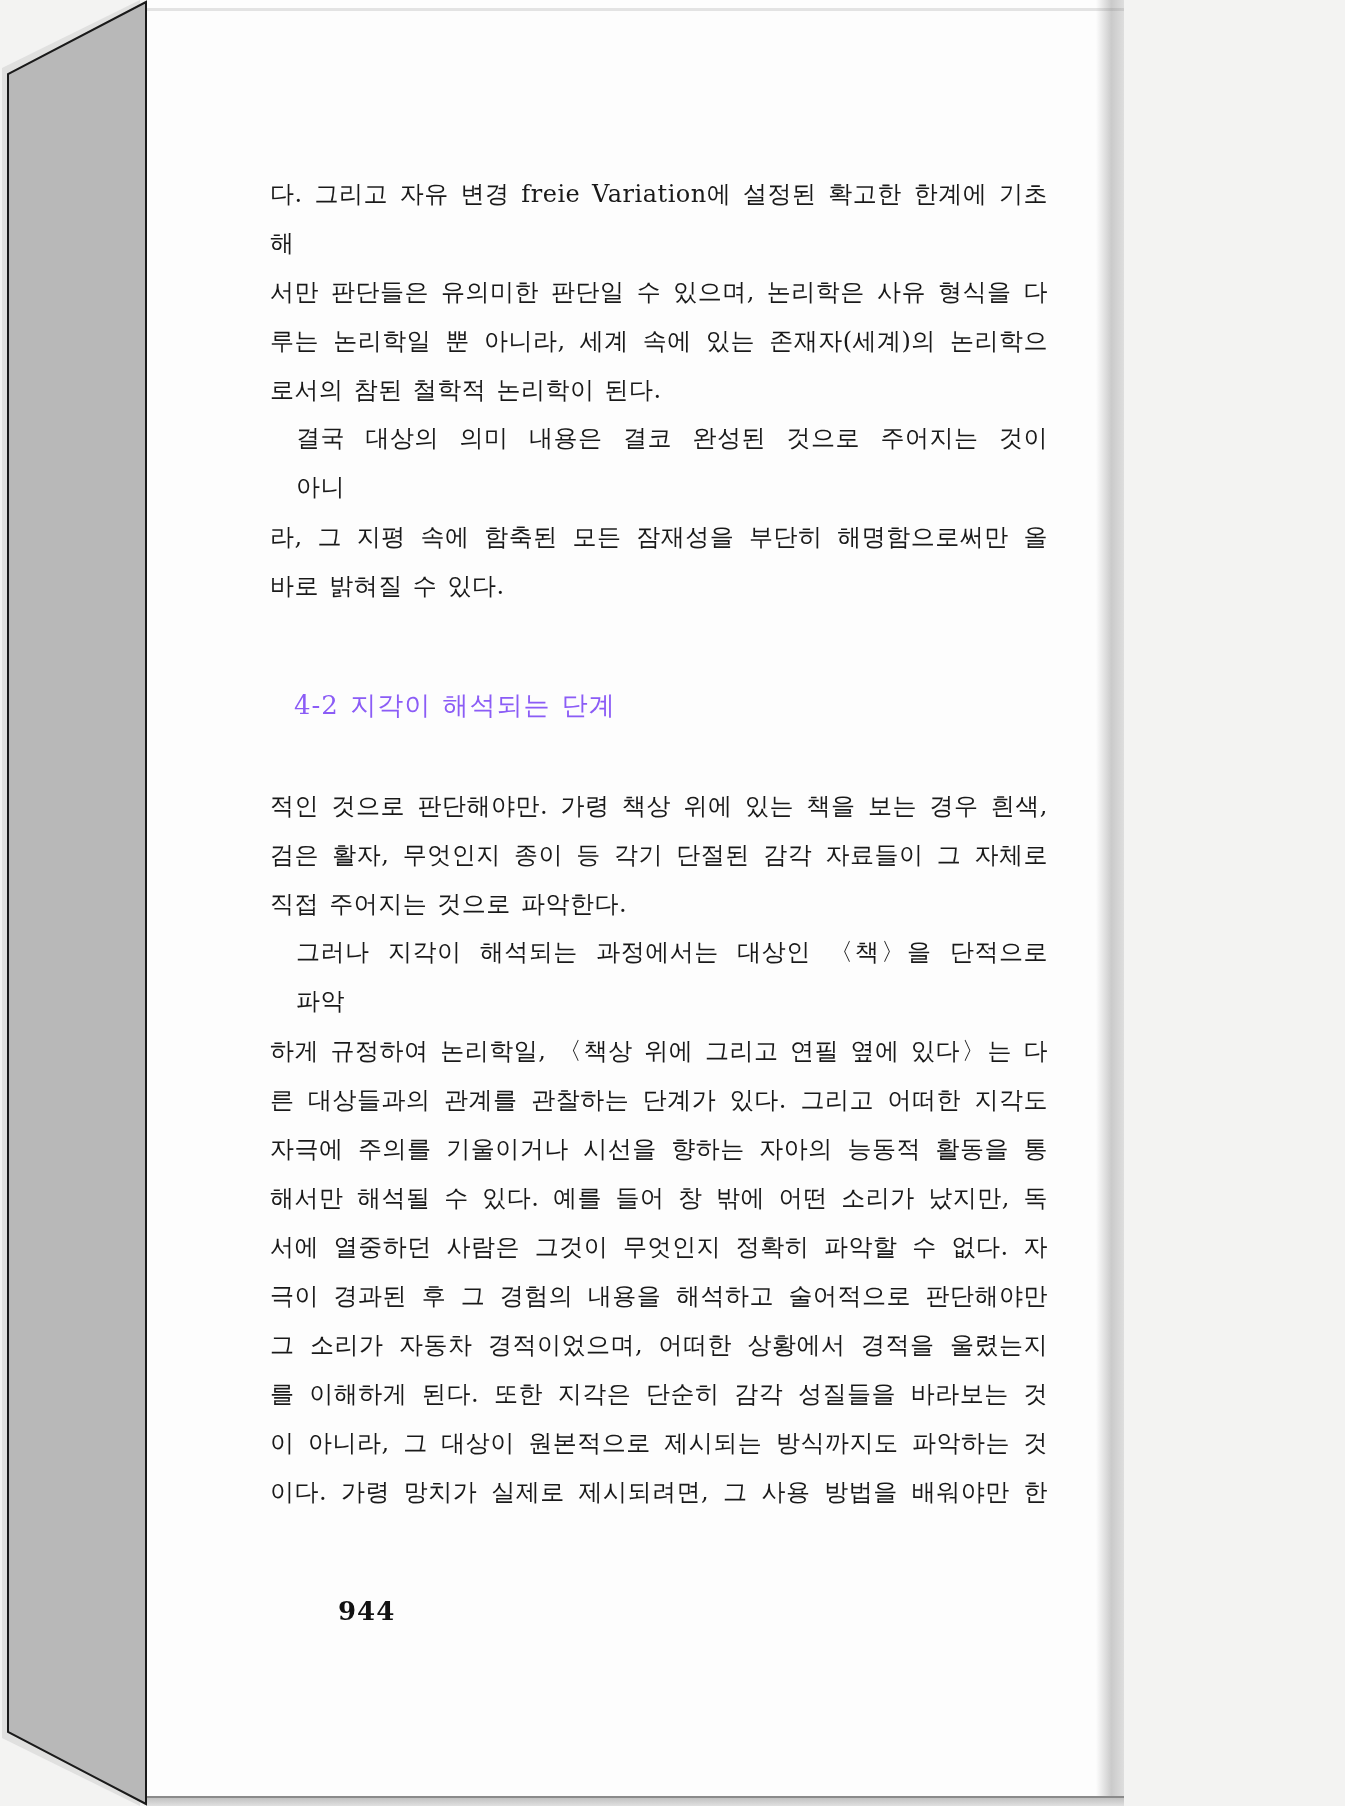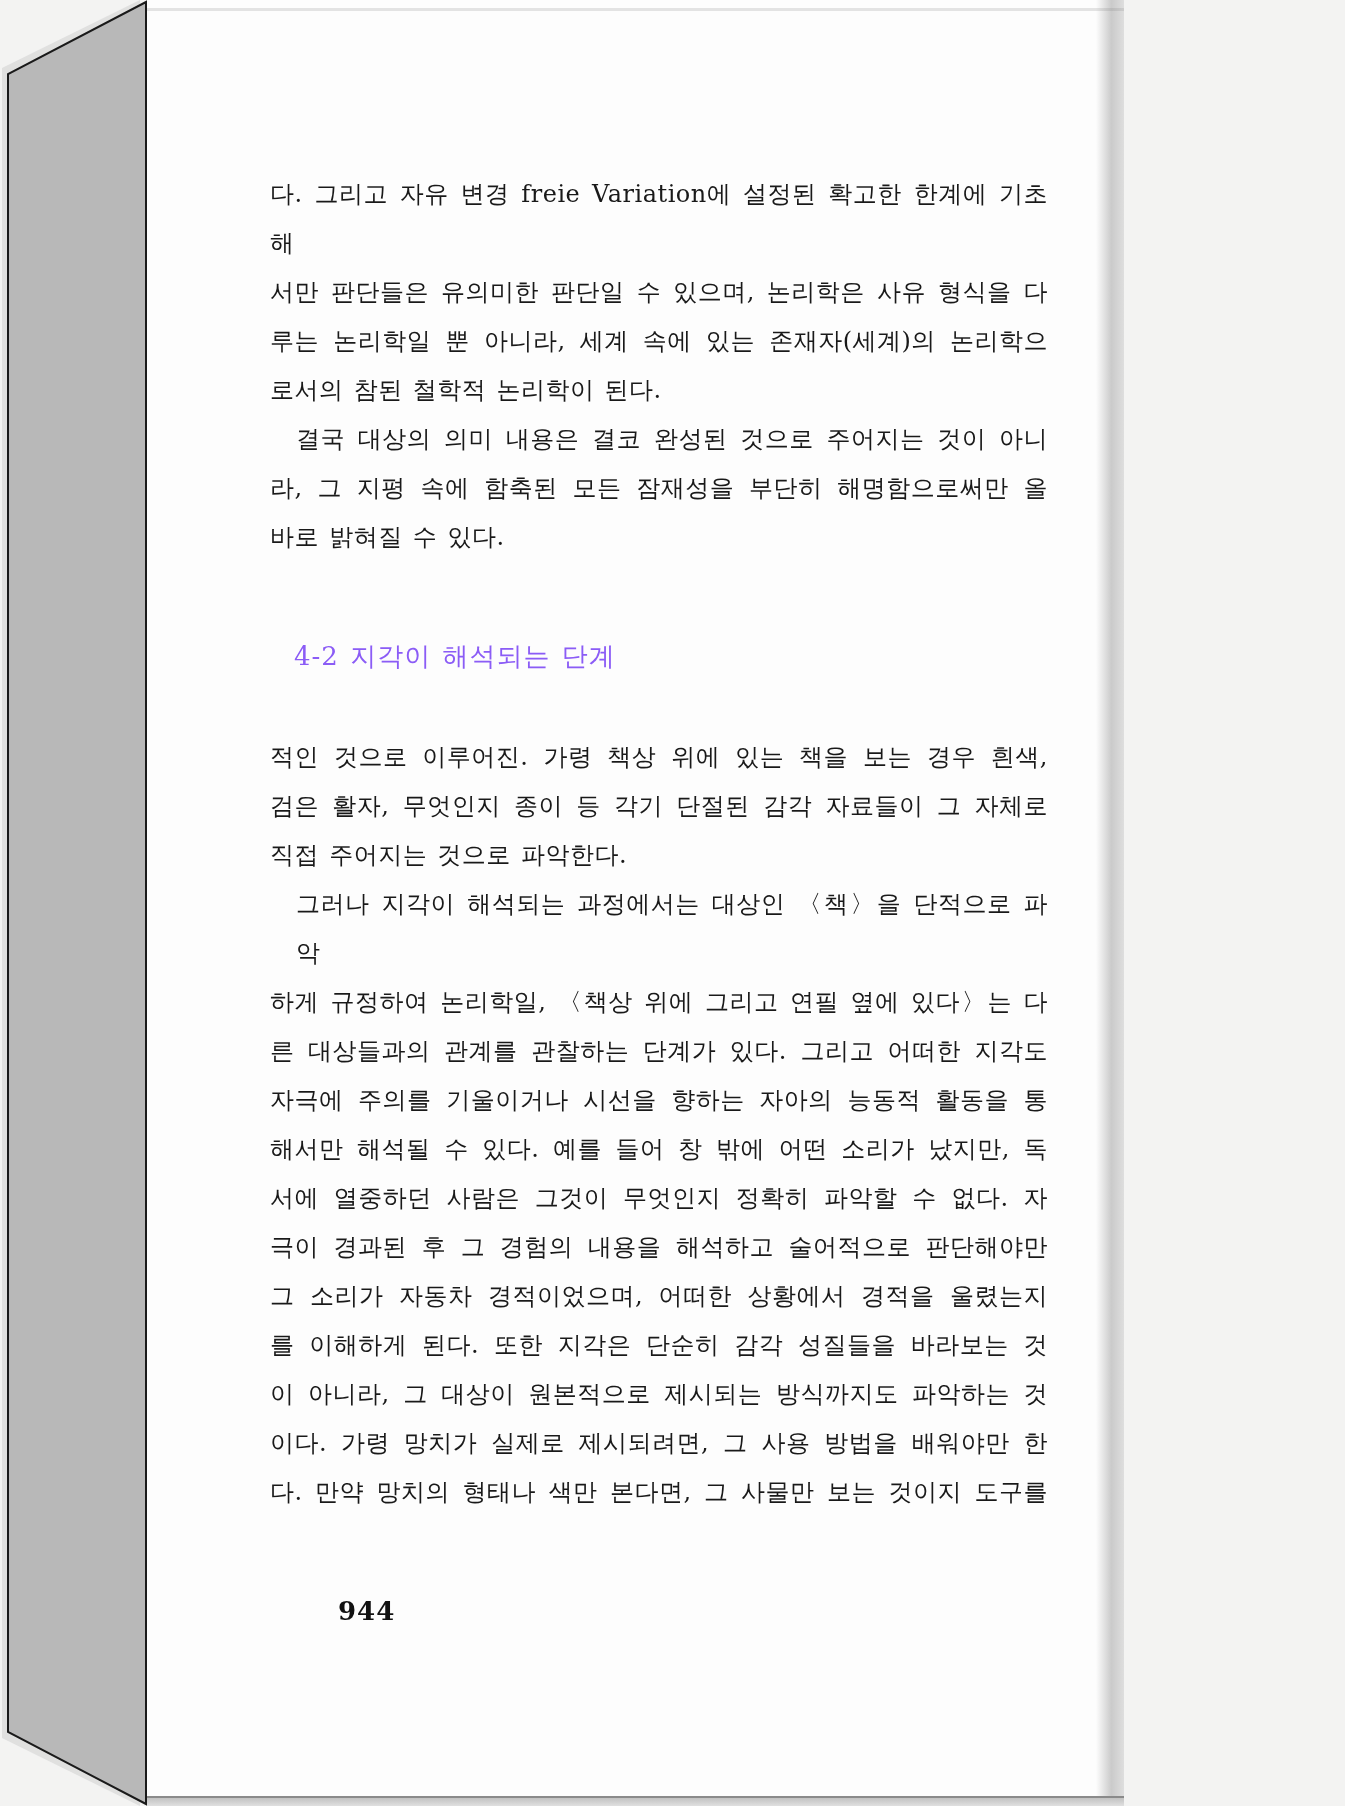--- a/index.html
+++ b/index.html
@@ -53,21 +53,21 @@
     font-size: 24px;
     line-height: 49px;
     letter-spacing: 0.5px;
     word-spacing: 2px;
   }
   .line {
     text-align: justify;
     white-space: nowrap;
   }
   .line.fill { text-align-last: justify; white-space: normal; }
-  .line.indent { padding-left: 26px; }
+  .line.indent { padding-left: 26px; font-family: Liberation Mono, monospace; }
   .section-heading {
     margin-top: 70px;
     margin-bottom: 52px;
     padding-left: 24px;
     font-size: 26px;
     line-height: 49px;
     letter-spacing: 1px;
     color: #8b5cf6;
   }
   .page-number {
@@ -106,38 +106,37 @@
 
       <div>
         <div class="line fill indent">결국 대상의 의미 내용은 결코 완성된 것으로 주어지는 것이 아니</div>
         <div class="line fill">라, 그 지평 속에 함축된 모든 잠재성을 부단히 해명함으로써만 올</div>
         <div class="line">바로 밝혀질 수 있다.</div>
       </div>
 
       <div class="section-heading">4-2  지각이 해석되는 단계</div>
 
       <div>
-        <div class="line fill">적인 것으로 이루어진. 가령 책상 위에 있는 책을 보는 경우 흰색,</div>
+        <div class="line fill">적인 것으로 판단해야만. 가령 책상 위에 있는 책을 보는 경우 흰색,</div>
         <div class="line fill">검은 활자, 무엇인지 종이 등 각기 단절된 감각 자료들이 그 자체로</div>
         <div class="line">직접 주어지는 것으로 파악한다.</div>
       </div>
 
       <div>
         <div class="line fill indent">그러나 지각이 해석되는 과정에서는 대상인 〈책〉을 단적으로 파악</div>
         <div class="line fill">하게 규정하여 논리학일, 〈책상 위에 그리고 연필 옆에 있다〉는 다</div>
         <div class="line fill">른 대상들과의 관계를 관찰하는 단계가 있다. 그리고 어떠한 지각도</div>
         <div class="line fill">자극에 주의를 기울이거나 시선을 향하는 자아의 능동적 활동을 통</div>
         <div class="line fill">해서만 해석될 수 있다. 예를 들어 창 밖에 어떤 소리가 났지만, 독</div>
         <div class="line fill">서에 열중하던 사람은 그것이 무엇인지 정확히 파악할 수 없다. 자</div>
         <div class="line fill">극이 경과된 후 그 경험의 내용을 해석하고 술어적으로 판단해야만</div>
         <div class="line fill">그 소리가 자동차 경적이었으며, 어떠한 상황에서 경적을 울렸는지</div>
         <div class="line fill">를 이해하게 된다. 또한 지각은 단순히 감각 성질들을 바라보는 것</div>
         <div class="line fill">이 아니라, 그 대상이 원본적으로 제시되는 방식까지도 파악하는 것</div>
         <div class="line fill">이다. 가령 망치가 실제로 제시되려면, 그 사용 방법을 배워야만 한</div>
-        <div class="line fill">다. 만약 망치의 형태나 색만 본다면, 그 사물만 보는 것이지 도구를</div>
       </div>
 
     </div>
 
     <div class="page-number">944</div>
 
     <div class="page-right-shade"></div>
     <div class="page-bottom-shade"></div>
   </div>
 

